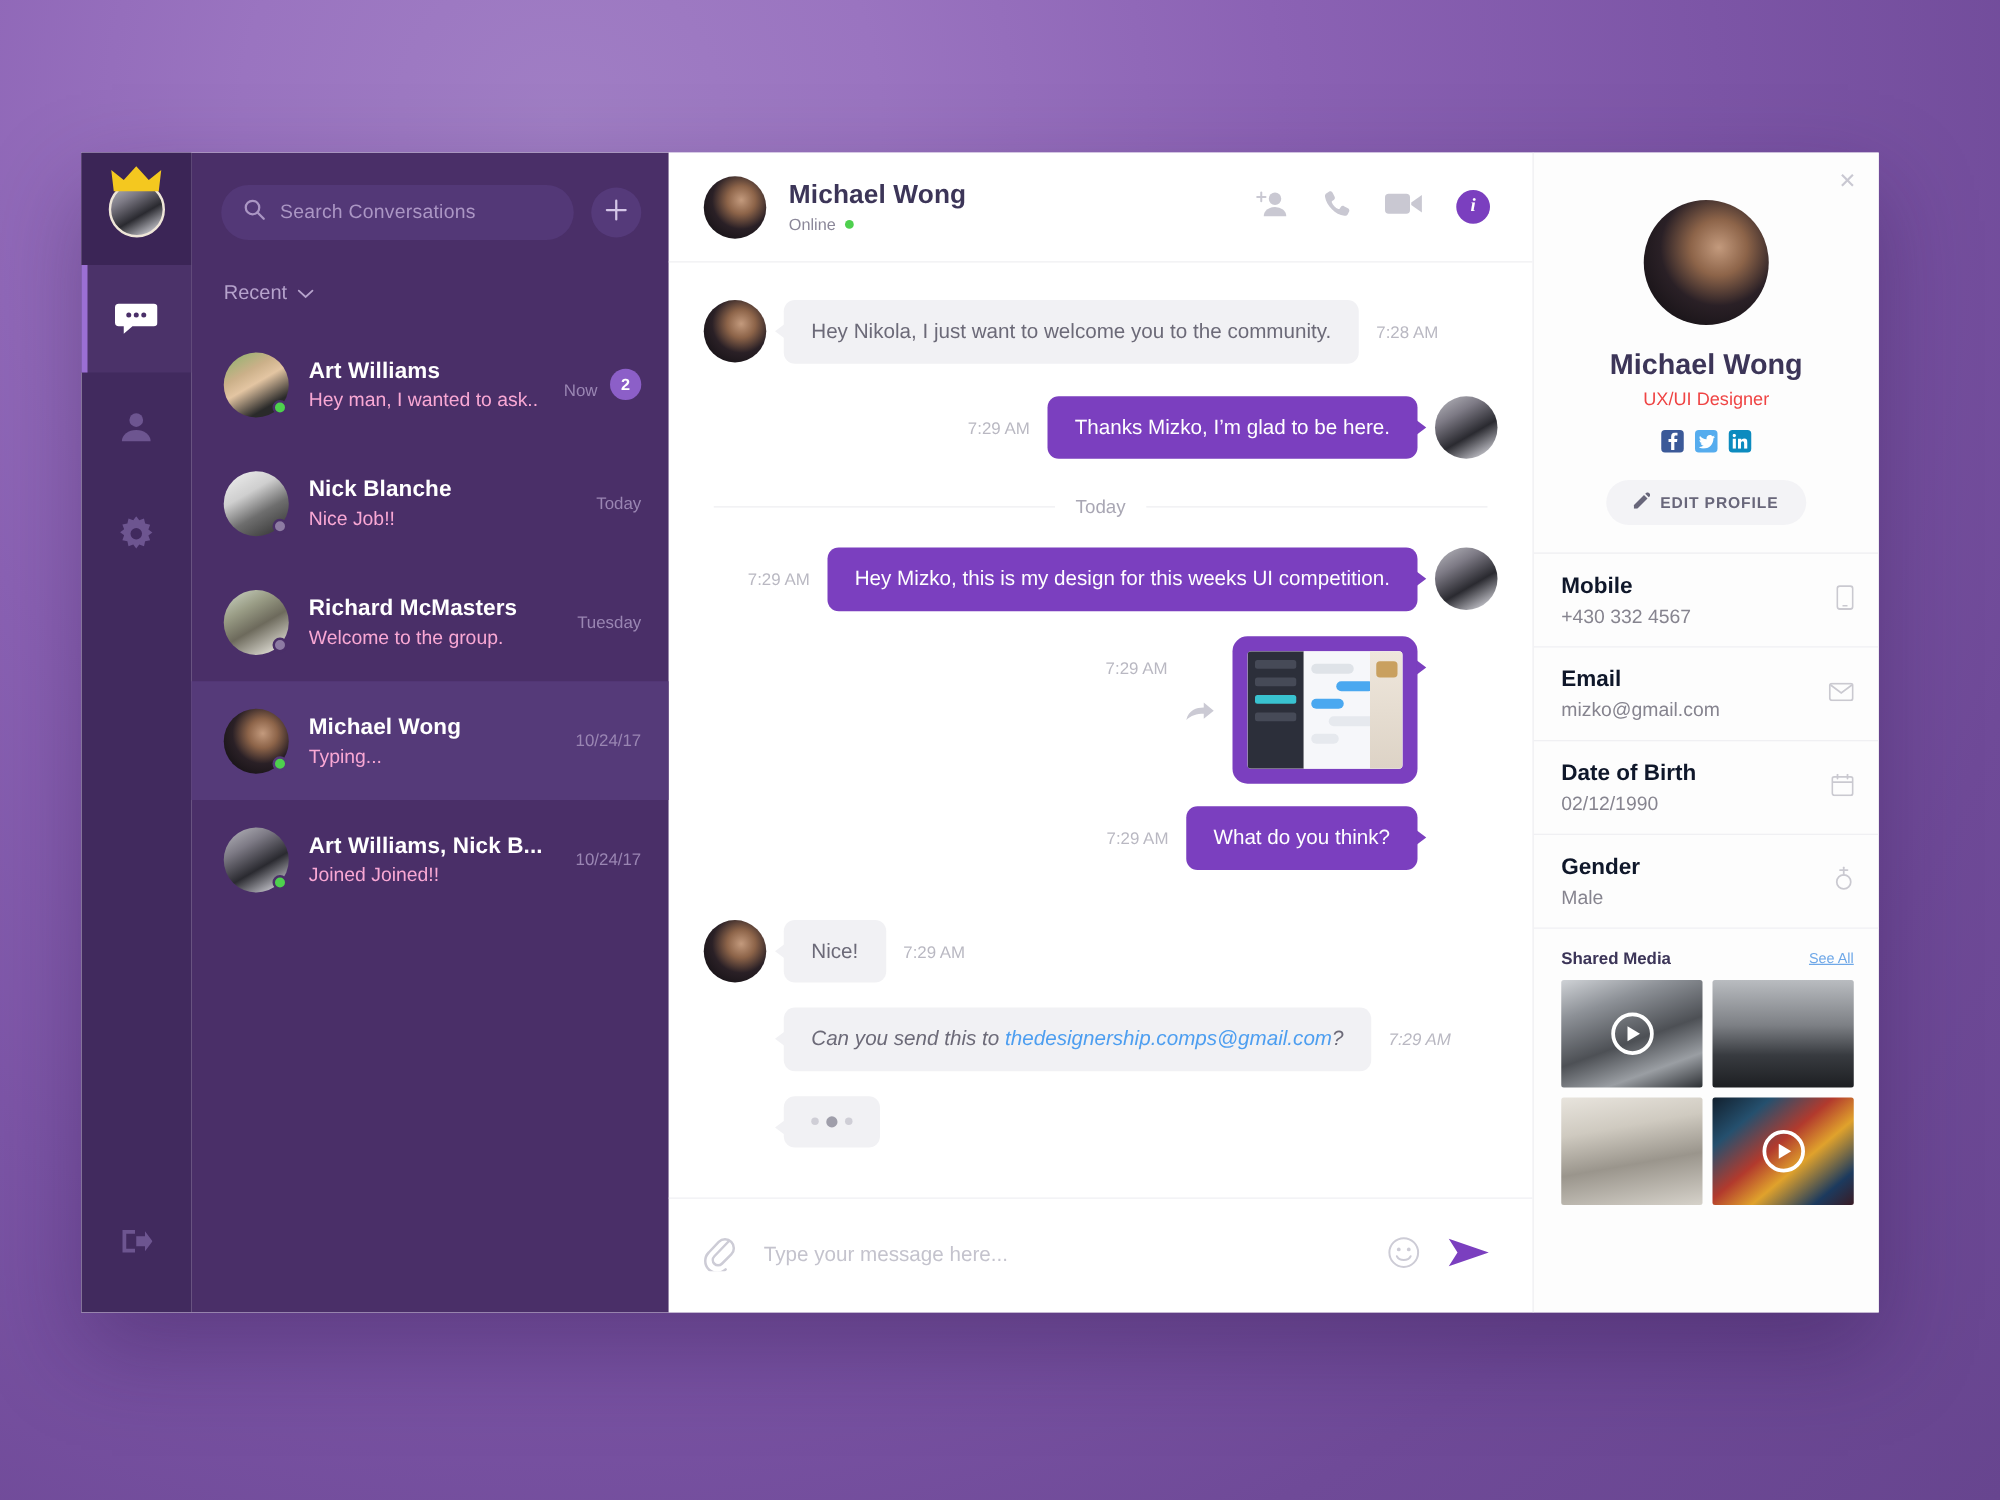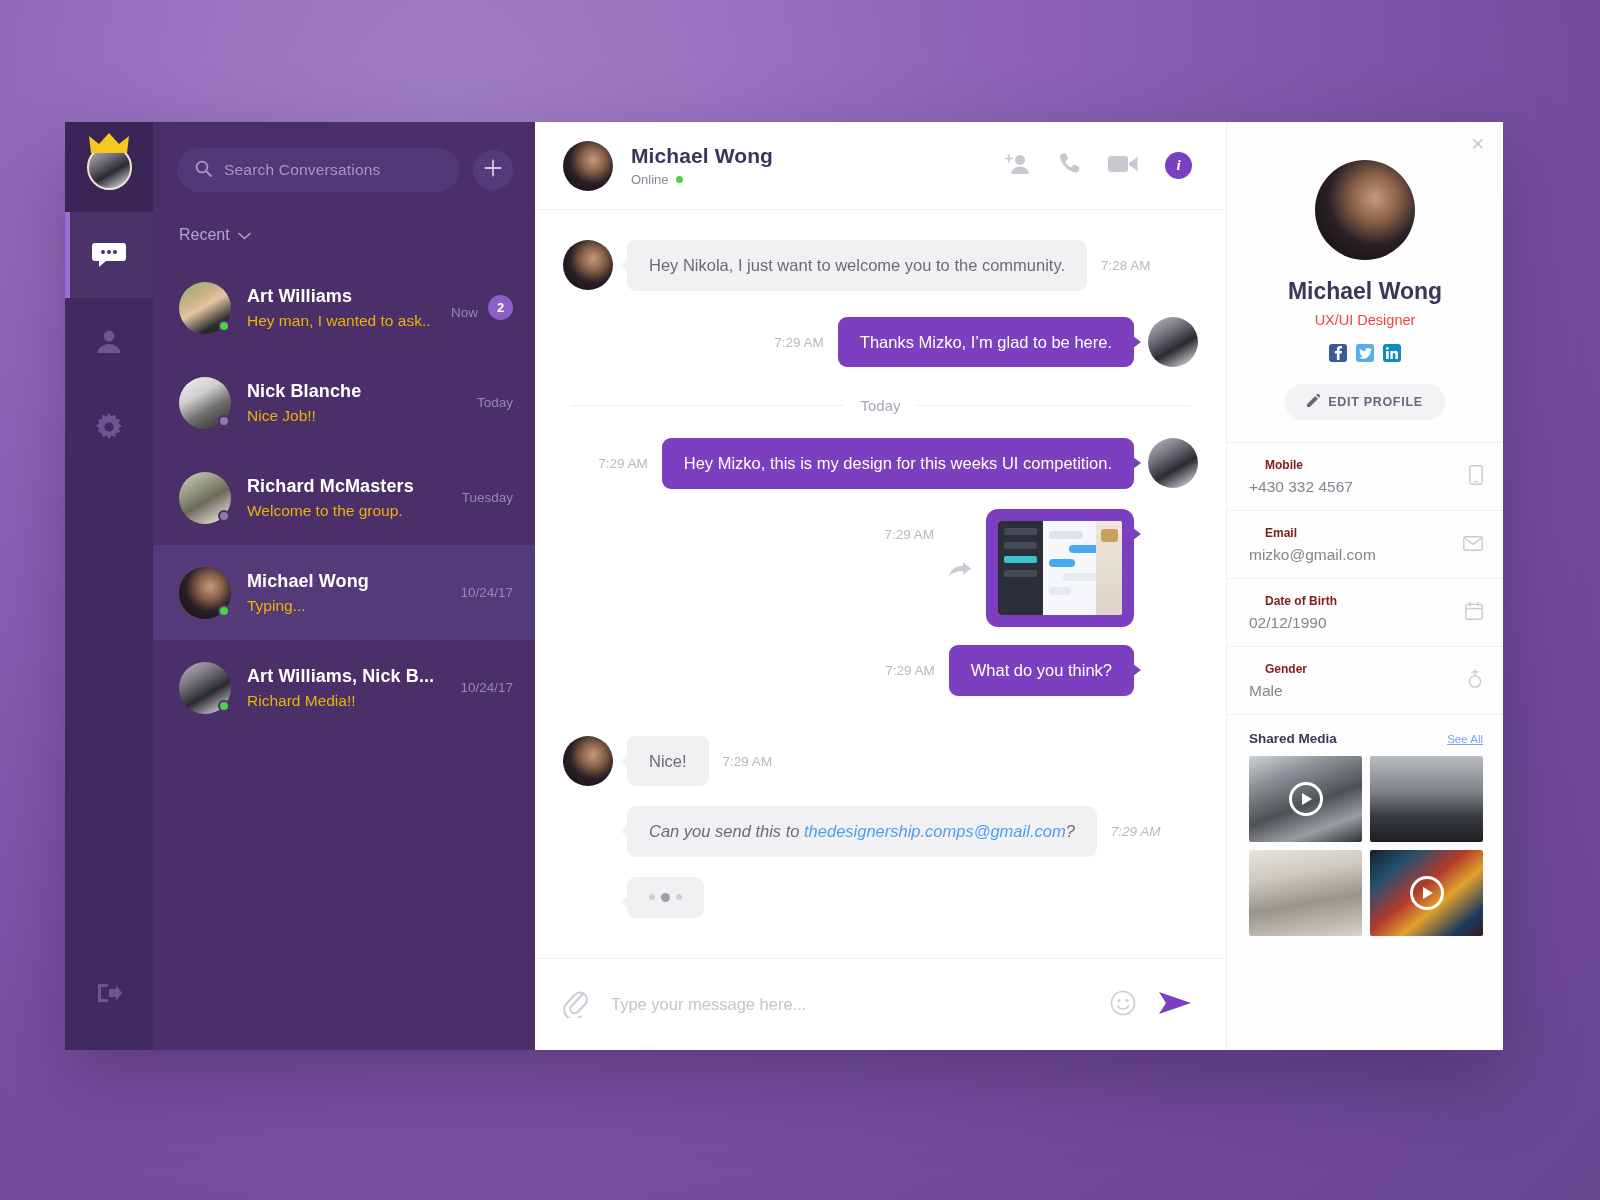--- a/index.html
+++ b/index.html
@@ -118,21 +118,21 @@
   .dot-online { background: #4ed04e; }
   .dot-offline { background: #8d7ba3; }
   .conv-item.active .dot-online { border-color: #553a79; }
   .c-text { flex: 1; min-width: 0; }
   .c-name {
     font-size: 18px; font-weight: bold; color: #ffffff;
     white-space: nowrap; overflow: hidden; text-overflow: ellipsis;
     letter-spacing: .1px;
   }
   .c-prev {
-    font-size: 15.5px; color: #eab308; margin-top: 5px;
+    font-size: 15.5px; color: #f9a8d4; margin-top: 5px;
     white-space: nowrap; overflow: hidden; text-overflow: ellipsis;
   }
   .c-meta { display: flex; flex-direction: row; align-items: flex-end; gap: 10px; flex: 0 0 auto;}
   .c-time { font-size: 13.5px; color: #9a86b3; }
   .c-badge {
     min-width: 25px; height: 25px; border-radius: 13px;
     background: #8c5fc8; color: #fff;
     font-size: 13px; font-weight: bold;
     display: flex; align-items: center; justify-content: center;
     padding: 0 7px;
@@ -284,21 +284,21 @@
     padding: 0 22px; cursor: pointer;
     font-size: 12.5px; font-weight: bold; color: #68667a; letter-spacing: .7px;
   }
   .p-rows { border-top: 1px solid #eeeef1; }
   .p-row {
     padding: 15px 20px 14px 22px;
     border-bottom: 1px solid #f0f0f3;
     display: flex; align-items: center;
   }
   .p-row-txt { flex: 1; }
-  .p-label { font-size: 12px; font-weight: bold; color: #7f1d1d; margin-left: 16px; }
+  .p-label { font-size: 18px; font-weight: bold; color: #0f172a; }
   .p-value { font-size: 15.5px; color: #86848f; margin-top: 6px; }
   .p-icon { flex: 0 0 auto; opacity: .75; }
   .media-head {
     display: flex; align-items: center; justify-content: space-between;
     padding: 16px 20px 10px 22px;
   }
   .media-title { font-size: 13.5px; font-weight: bold; color: #3c3558; }
   .media-all { font-size: 11.5px; color: #6fa8e8; text-decoration: underline; cursor: pointer; }
   .media-grid {
     display: grid; grid-template-columns: 1fr 1fr; gap: 8px;
@@ -469,21 +469,21 @@
             <span class="c-time">10/24/17</span>
           </div>
         </div>
         <div class="conv-item">
           <div class="c-avatar">
             <span class="img av-me"></span>
             <span class="dot-online"></span>
           </div>
           <div class="c-text">
             <div class="c-name">Art Williams, Nick B...</div>
-            <div class="c-prev">Richard Media!!</div>
+            <div class="c-prev">Joined Joined!!</div>
           </div>
           <div class="c-meta">
             <span class="c-time">10/24/17</span>
           </div>
         </div>
       </div>
   </div>
 
   <div class="chat">
     <div class="chat-header">

